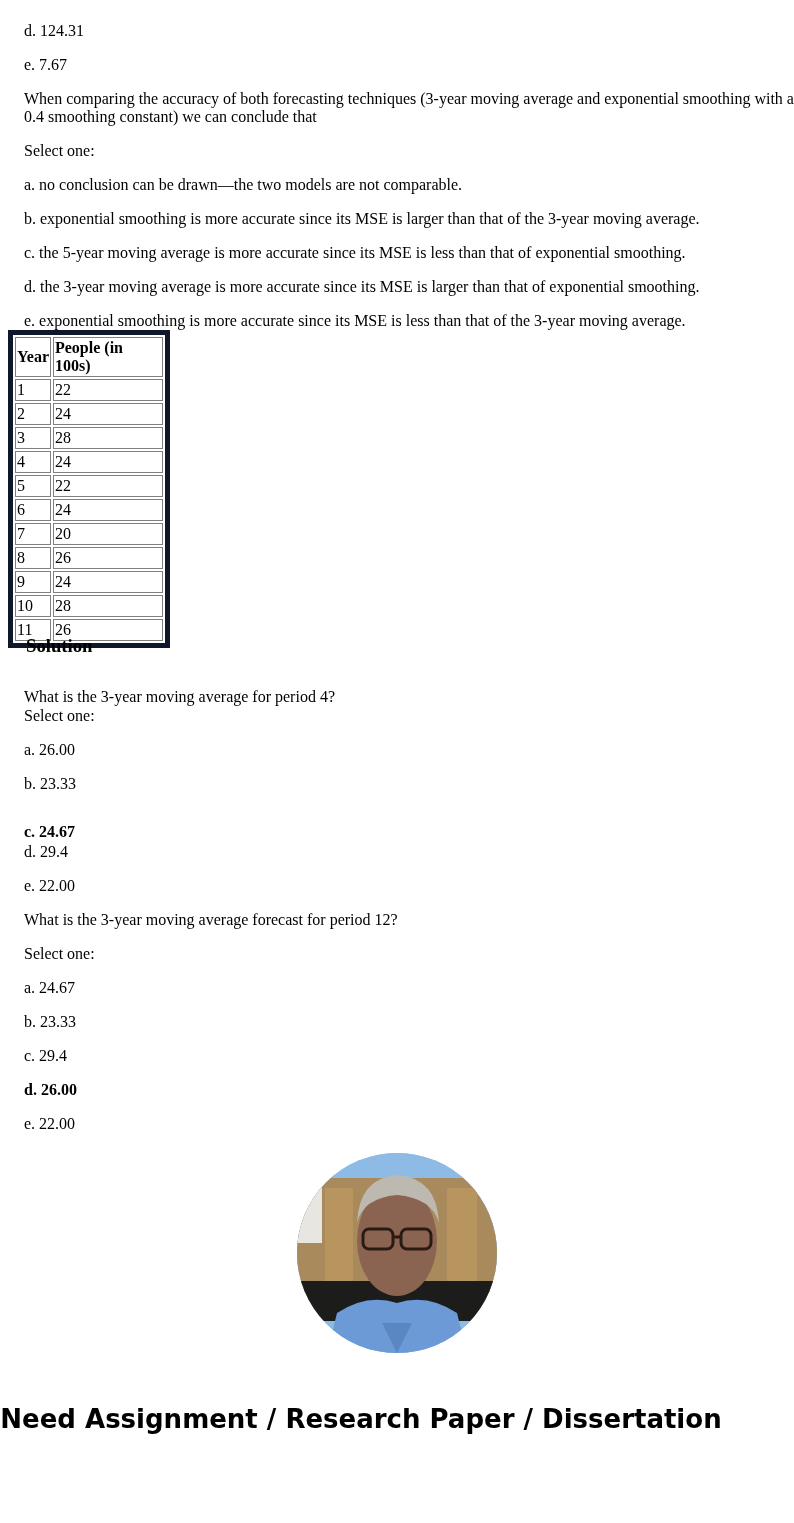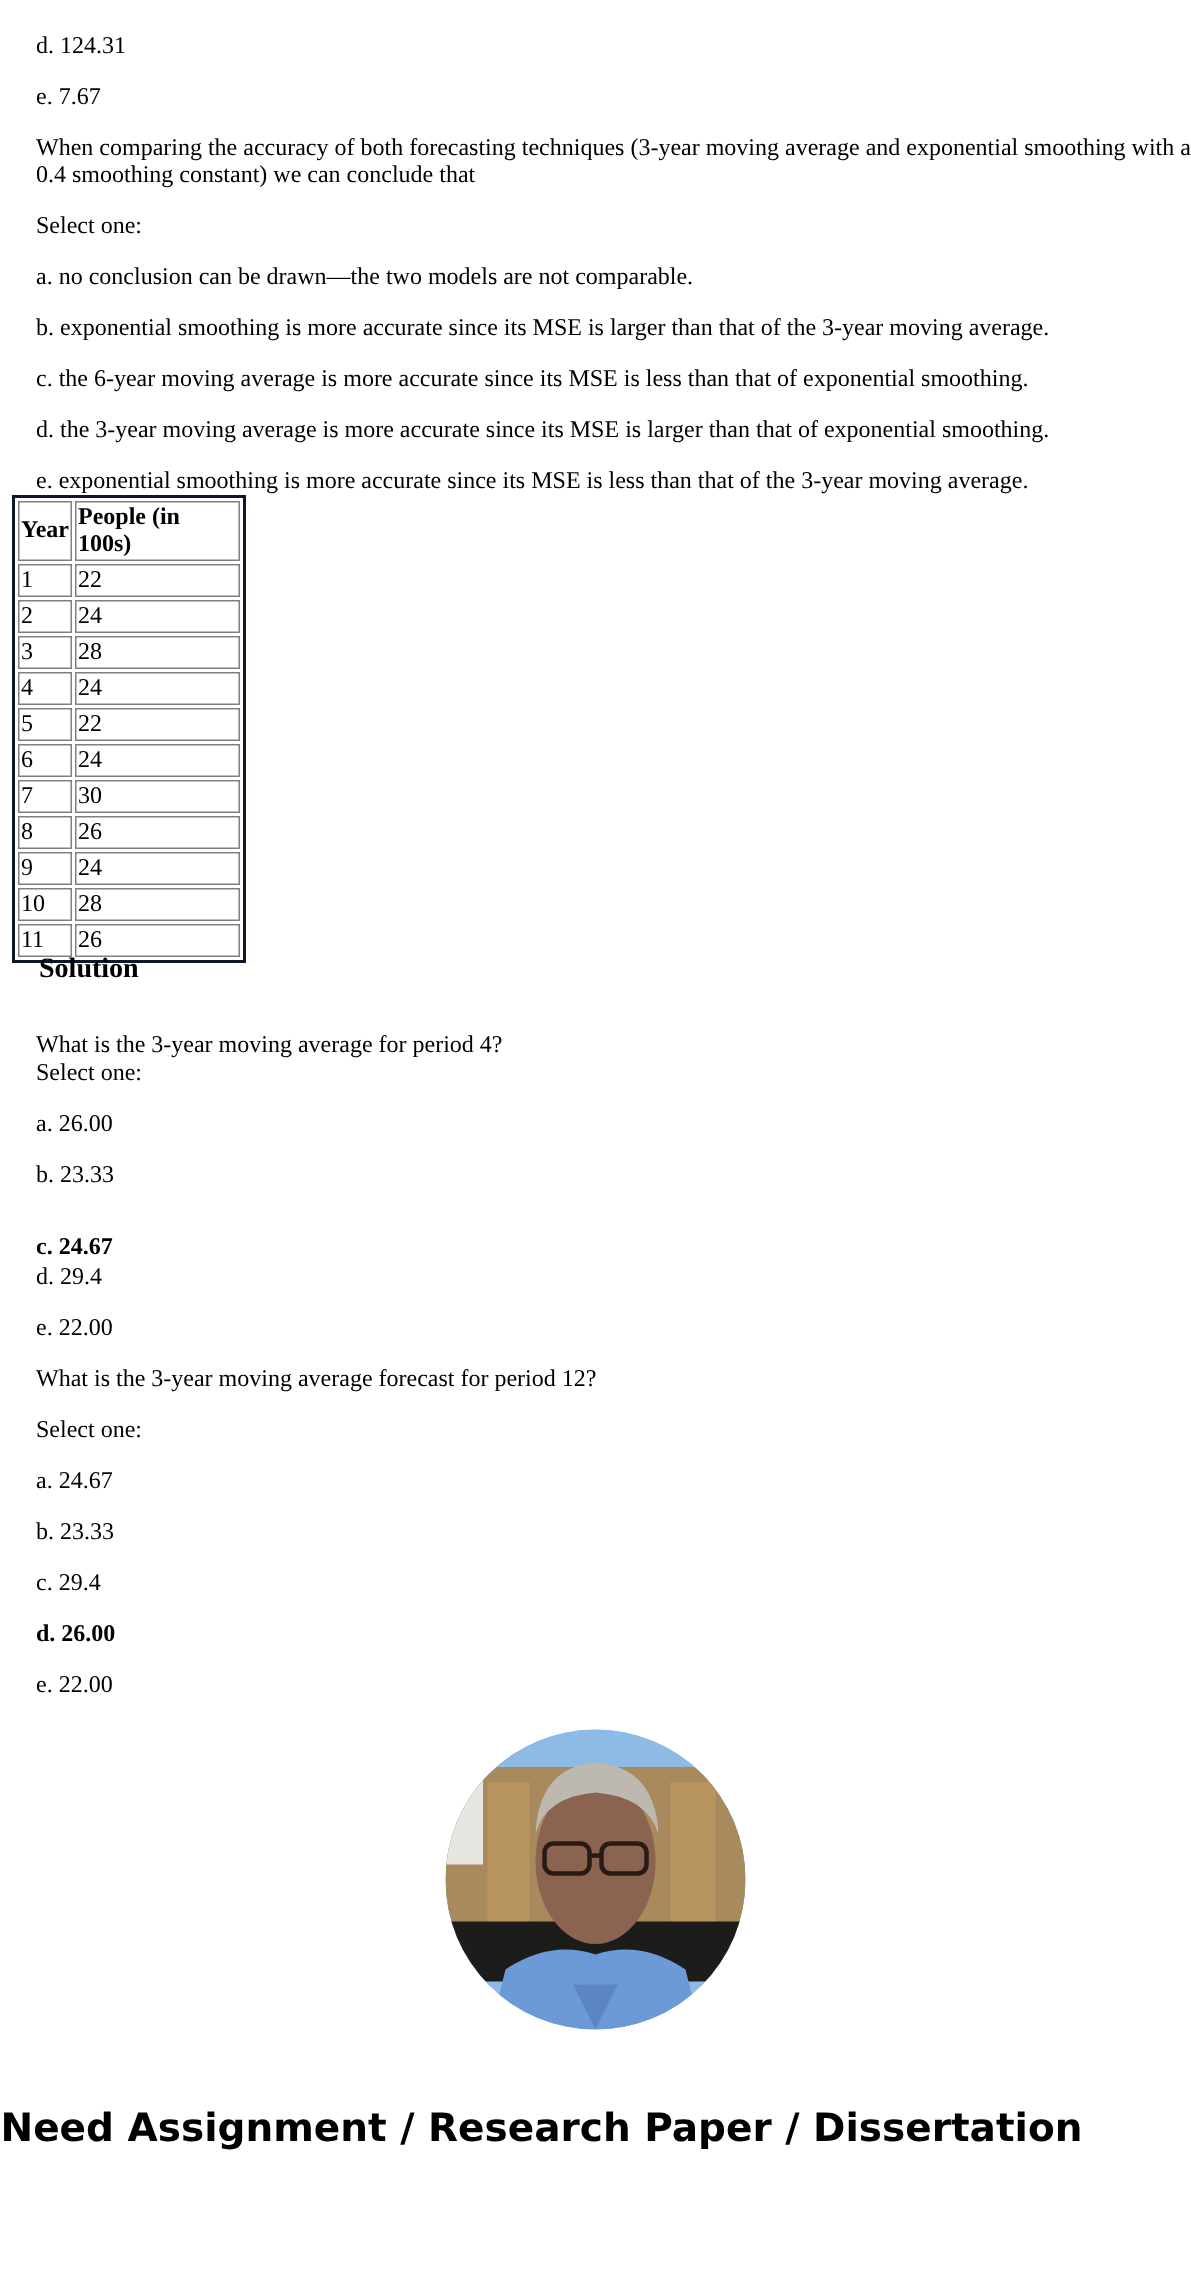--- a/index.html
+++ b/index.html
@@ -11,21 +11,21 @@
     color: #000;
     position: relative;
   }
   p { margin: 16px; line-height: 18px; }
   .line { position: absolute; left: 8px; line-height: 18px; }
   .bold { font-weight: bold; }
   table.data {
     position: absolute;
     left: 8px;
     top: 330px;
-    border: 2px solid #0f172a;
+    border: 5px solid #0f172a;
     border-collapse: separate;
     border-spacing: 2px;
     font-family: "Liberation Serif", serif;
     font-size: 16px;
   }
   table.data th, table.data td {
     border: 1px solid #808080;
     padding: 1px;
     text-align: left;
     line-height: 18px;
@@ -67,21 +67,21 @@
 </head>
 <body>
 
 <p class="line" style="top:6px">d. 124.31</p>
 <p class="line" style="top:40px">e. 7.67</p>
 
 <p class="line" style="top:74px; width:778px;">When comparing the accuracy of both forecasting techniques (3-year moving average and exponential smoothing with a 0.4 smoothing constant) we can conclude that</p>
 <p class="line" style="top:126px">Select one:</p>
 <p class="line" style="top:160px">a. no conclusion can be drawn—the two models are not comparable.</p>
 <p class="line" style="top:194px">b. exponential smoothing is more accurate since its MSE is larger than that of the 3-year moving average.</p>
-<p class="line" style="top:228px">c. the 6-year moving average is more accurate since its MSE is less than that of exponential smoothing.</p>
+<p class="line" style="top:228px">c. the 5-year moving average is more accurate since its MSE is less than that of exponential smoothing.</p>
 <p class="line" style="top:262px">d. the 3-year moving average is more accurate since its MSE is larger than that of exponential smoothing.</p>
 <p class="line" style="top:296px">e. exponential smoothing is more accurate since its MSE is less than that of the 3-year moving average.</p>
 
 <table class="data">
   <thead>
     <tr>
       <th>Year</th>
       <th>People (in 100s)</th>
     </tr>
   </thead>
@@ -105,21 +105,21 @@
     <tr>
         <td class="c1">5</td>
         <td class="c2">22</td>
       </tr>
     <tr>
         <td class="c1">6</td>
         <td class="c2">24</td>
       </tr>
     <tr>
         <td class="c1">7</td>
-        <td class="c2">30</td>
+        <td class="c2">20</td>
       </tr>
     <tr>
         <td class="c1">8</td>
         <td class="c2">26</td>
       </tr>
     <tr>
         <td class="c1">9</td>
         <td class="c2">24</td>
       </tr>
     <tr>

